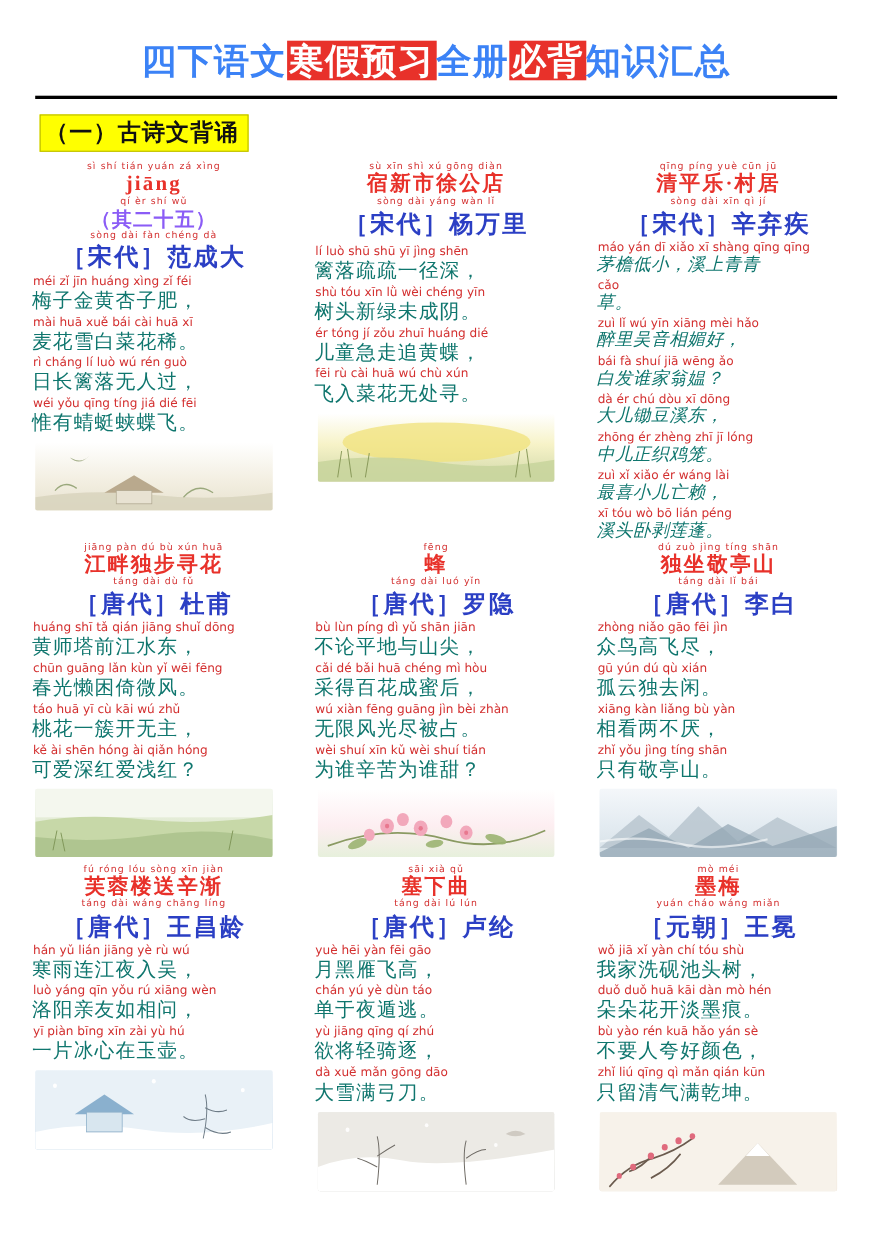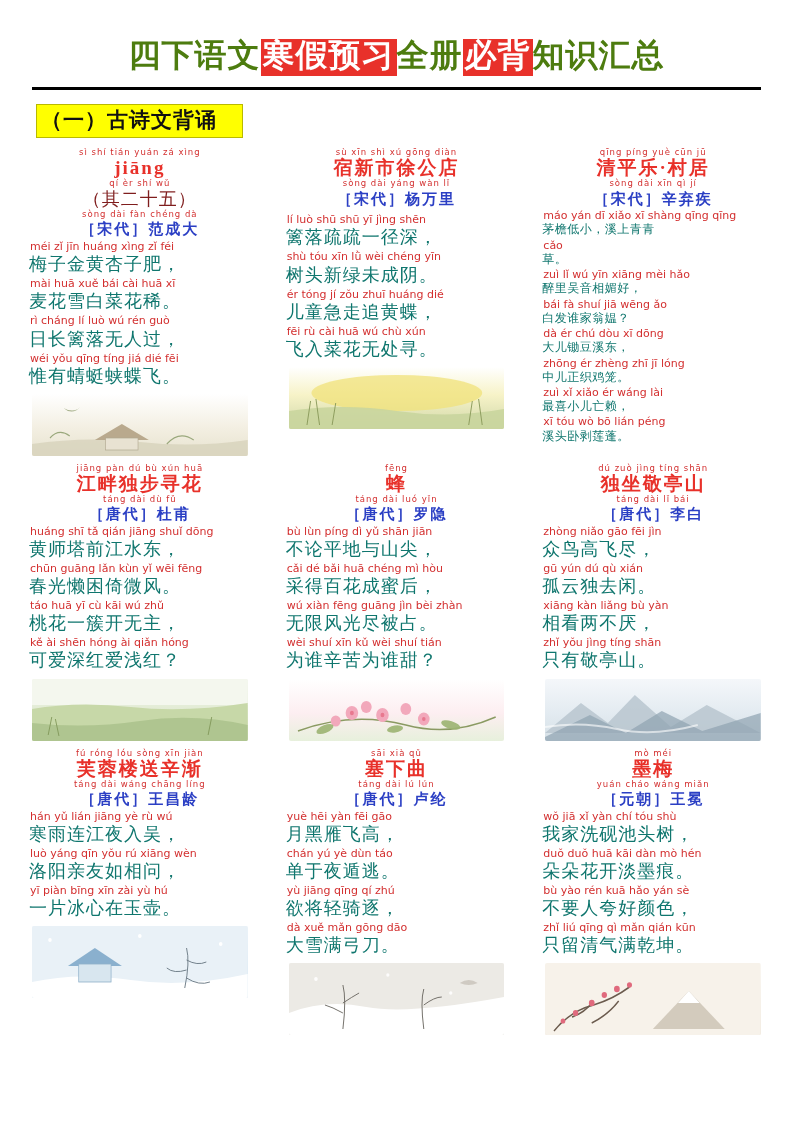--- a/index.html
+++ b/index.html
@@ -32,33 +32,32 @@
     font-size: 32px;
     font-weight: bold;
     letter-spacing: 1px;
     white-space: nowrap;
     font-family: "Liberation Serif", "DejaVu Serif", serif;
   }
   .title .hl {
     color: #ffffff;
     background: #e8312a;
     padding: 0 2px;
-    font-family: Liberation Mono, monospace;
-  }
-  .title .blk { color: #4d7c0f; }
+  }
+  .title .blk { color: #3b82f6; }
 
   
   .section-head {
     display: inline-block;
     font-size: 21px;
     font-weight: bold;
     color: #111;
     background: #ffff00;
     border: 1px solid #b9b900;
-    padding: 1px 25px 3px 4px;
+    padding: 1px 8px 3px 4px;
     margin: 0 0 10px 10px;
     letter-spacing: 1px;
   }
 
   
   .grid {
     display: grid;
     grid-template-columns: 1fr 1fr 1fr;
     column-gap: 6px;
     row-gap: 0px;
@@ -73,30 +72,30 @@
     text-align: center;
     color: #e8312a;
     font-size: 19px;
     font-weight: bold;
     letter-spacing: 2px;
     line-height: 1.15;
     white-space: nowrap;
   }
   .poem-subtitle {
     text-align: center;
-    color: #7f1d1d;
+    color: #8b5cf6;
     font-size: 18px;
-    font-weight: normal;
+    font-weight: bold;
     letter-spacing: 1px;
     line-height: 1.2;
   }
   .poem-author {
     text-align: center;
     color: #2b3fc4;
-    font-size: 15px;
+    font-size: 22px;
     font-weight: bold;
     letter-spacing: 2px;
     line-height: 1.25;
     margin-top: 1px;
     white-space: nowrap;
   }
 
   
   .pyline { margin-top: 2px; }
   .py {
@@ -112,21 +111,21 @@
   }
   .hz {
     display: block;
     font-size: 18px;
     line-height: 1.28;
     letter-spacing: 1px;
     color: #0f766e;
     white-space: nowrap;
     padding-left: 1px;
   }
-  .hz.sm { font-size: 12px; letter-spacing: 0.5px; }
+  .hz.sm { font-size: 16px; letter-spacing: 0.5px; font-style: italic; }
 
   .title-py {
     display: block;
     font-family: "DejaVu Sans", sans-serif;
     font-size: 8.5px;
     color: #d32f2f;
     text-align: center;
     line-height: 1.1;
     letter-spacing: 1px;
   }

